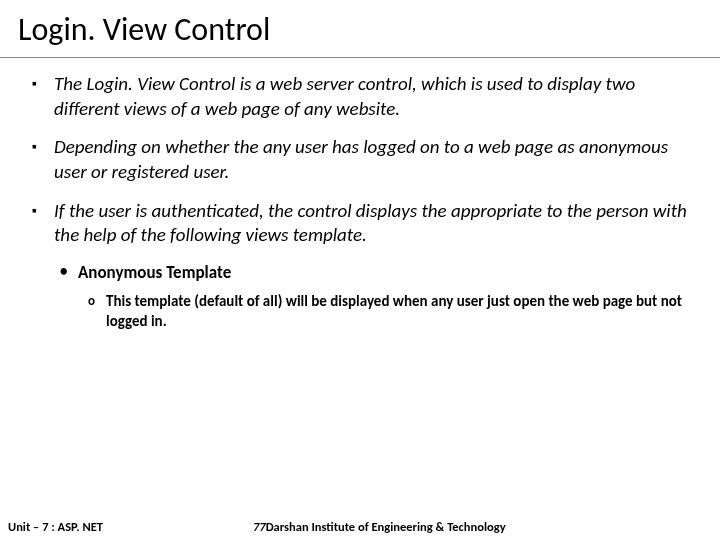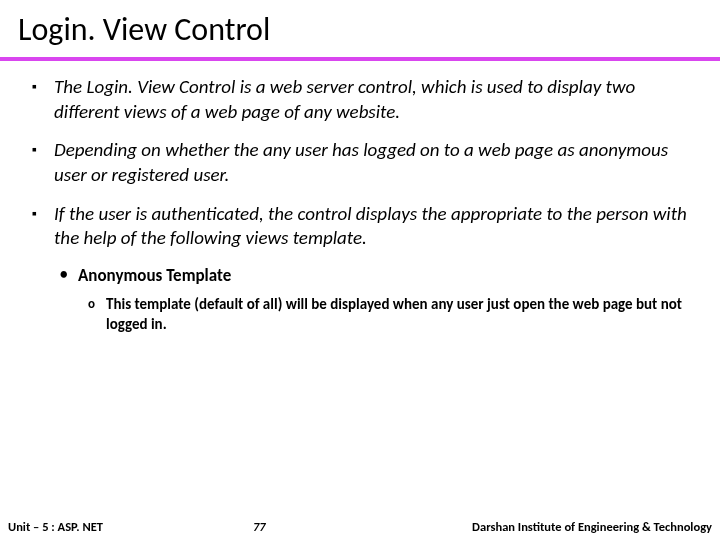--- a/index.html
+++ b/index.html
@@ -19,21 +19,21 @@
       width: 100%;
       height: 100%;
       position: relative;
       padding: 0;
     }
     .title {
       font-size: 32px;
       font-weight: 400;
       color: #000;
       padding: 10px 31px 8px 18px;
-      border-bottom: 4px solid #d946ef;
+      border-bottom: 1px solid #d946ef;
       letter-spacing: 0px;
     }
     .content {
       padding: 14px 32px 0 32px;
     }
     .bullet-l1 {
       display: flex;
       margin-bottom: 14px;
       font-size: 19px;
       line-height: 1.3;
@@ -100,21 +100,21 @@
     .footer-left {
       flex: 0 0 auto;
     }
     .footer-center {
       flex: 0 0 auto;
       margin-left: 150px;
       font-style: italic;
     }
     .footer-right {
       flex: 1;
-      text-align: right;
+      text-align: left;
     }
   </style>
 </head>
 <body>
 
 <div class="slide">
   <h1 class="title">Login. View Control</h1>
 
   <div class="content">
     <div class="bullet-l1">
@@ -133,17 +133,17 @@
       <span class="marker">•</span>
       <span class="text">Anonymous Template</span>
     </div>
     <div class="bullet-l3">
       <span class="marker">o</span>
       <span class="text">This template (default of all) will be displayed when any user just open the web page but not logged in.</span>
     </div>
   </div>
 
   <div class="footer">
-    <span class="footer-left">Unit – 5 : ASP. NET</span>
+    <span class="footer-left">Unit – 7 : ASP. NET</span>
     <span class="footer-center">77</span>
     <span class="footer-right">Darshan Institute of Engineering &amp; Technology</span>
   </div>
 </div>
 
 </body></html>

